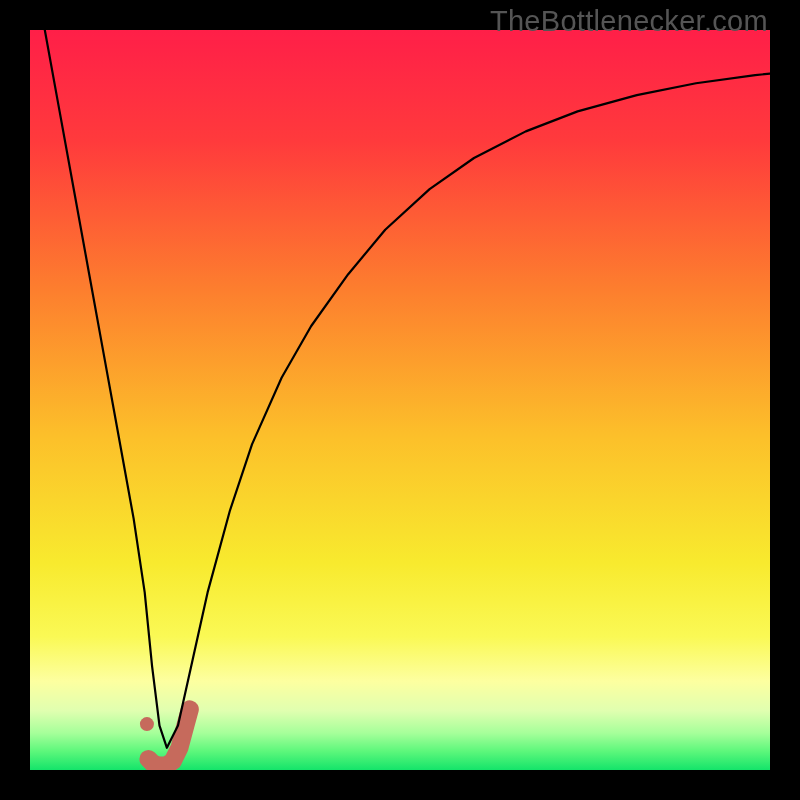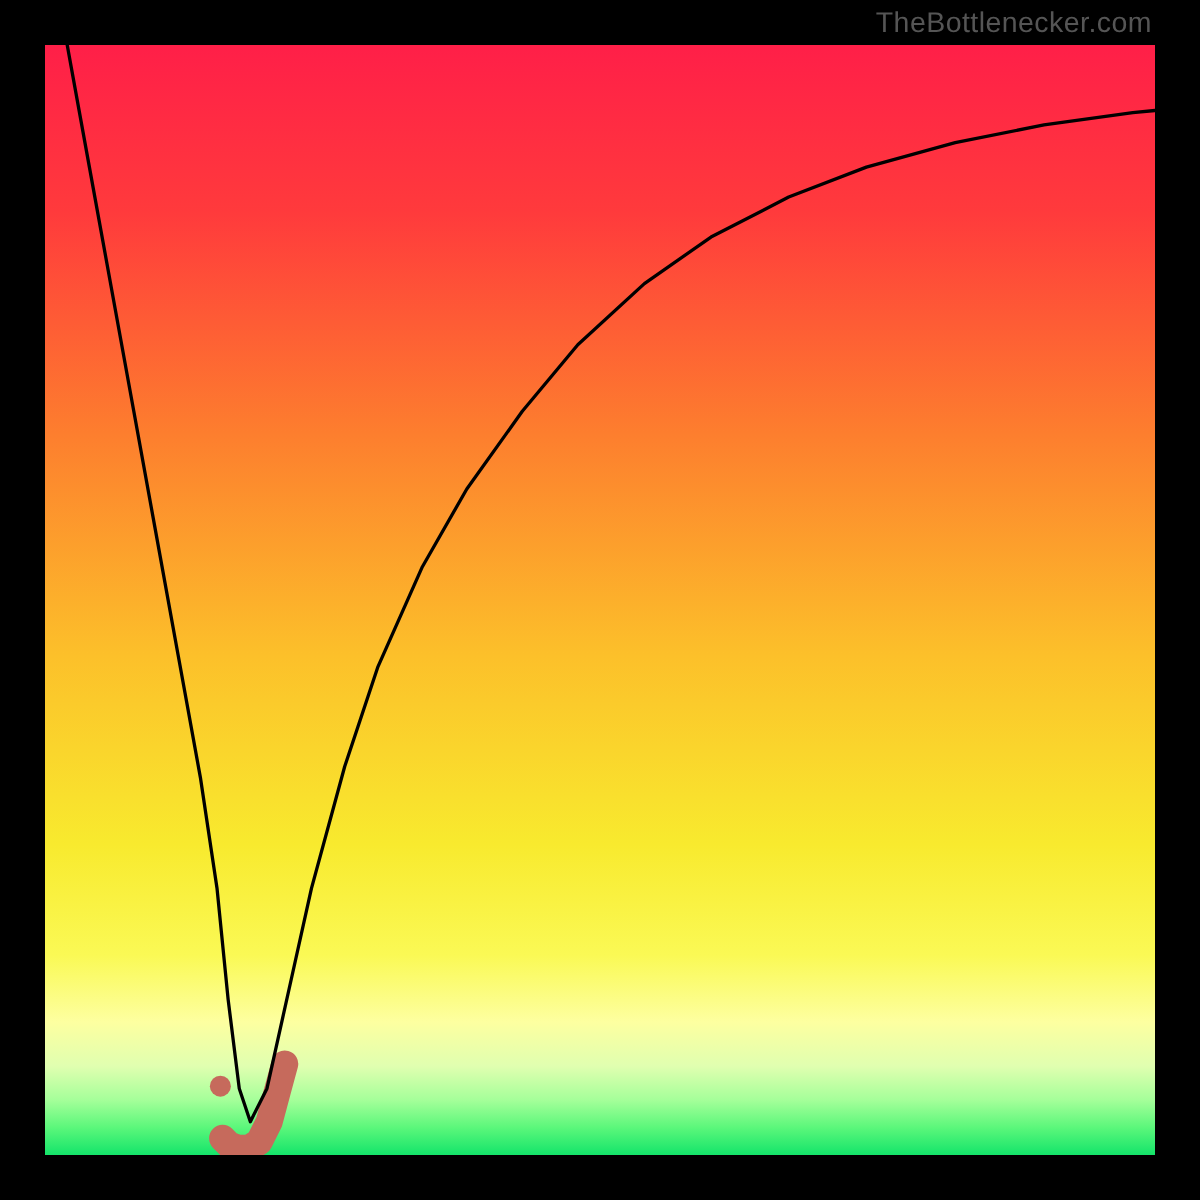--- a/index.html
+++ b/index.html
@@ -23,21 +23,21 @@
     top: 30px;
     width: 740px;
     height: 740px;
     overflow: hidden;
   }
   .watermark {
     position: absolute;
     right: 32px;
     top: 5px;
     color: #555;
-    font-size: 19px;
+    font-size: 29px;
     font-weight: 400;
     letter-spacing: 0.3px;
   }
   svg { display: block; }
 </style>
 </head>
 <body>
 
 <div class="frame">
   <div class="plot">

